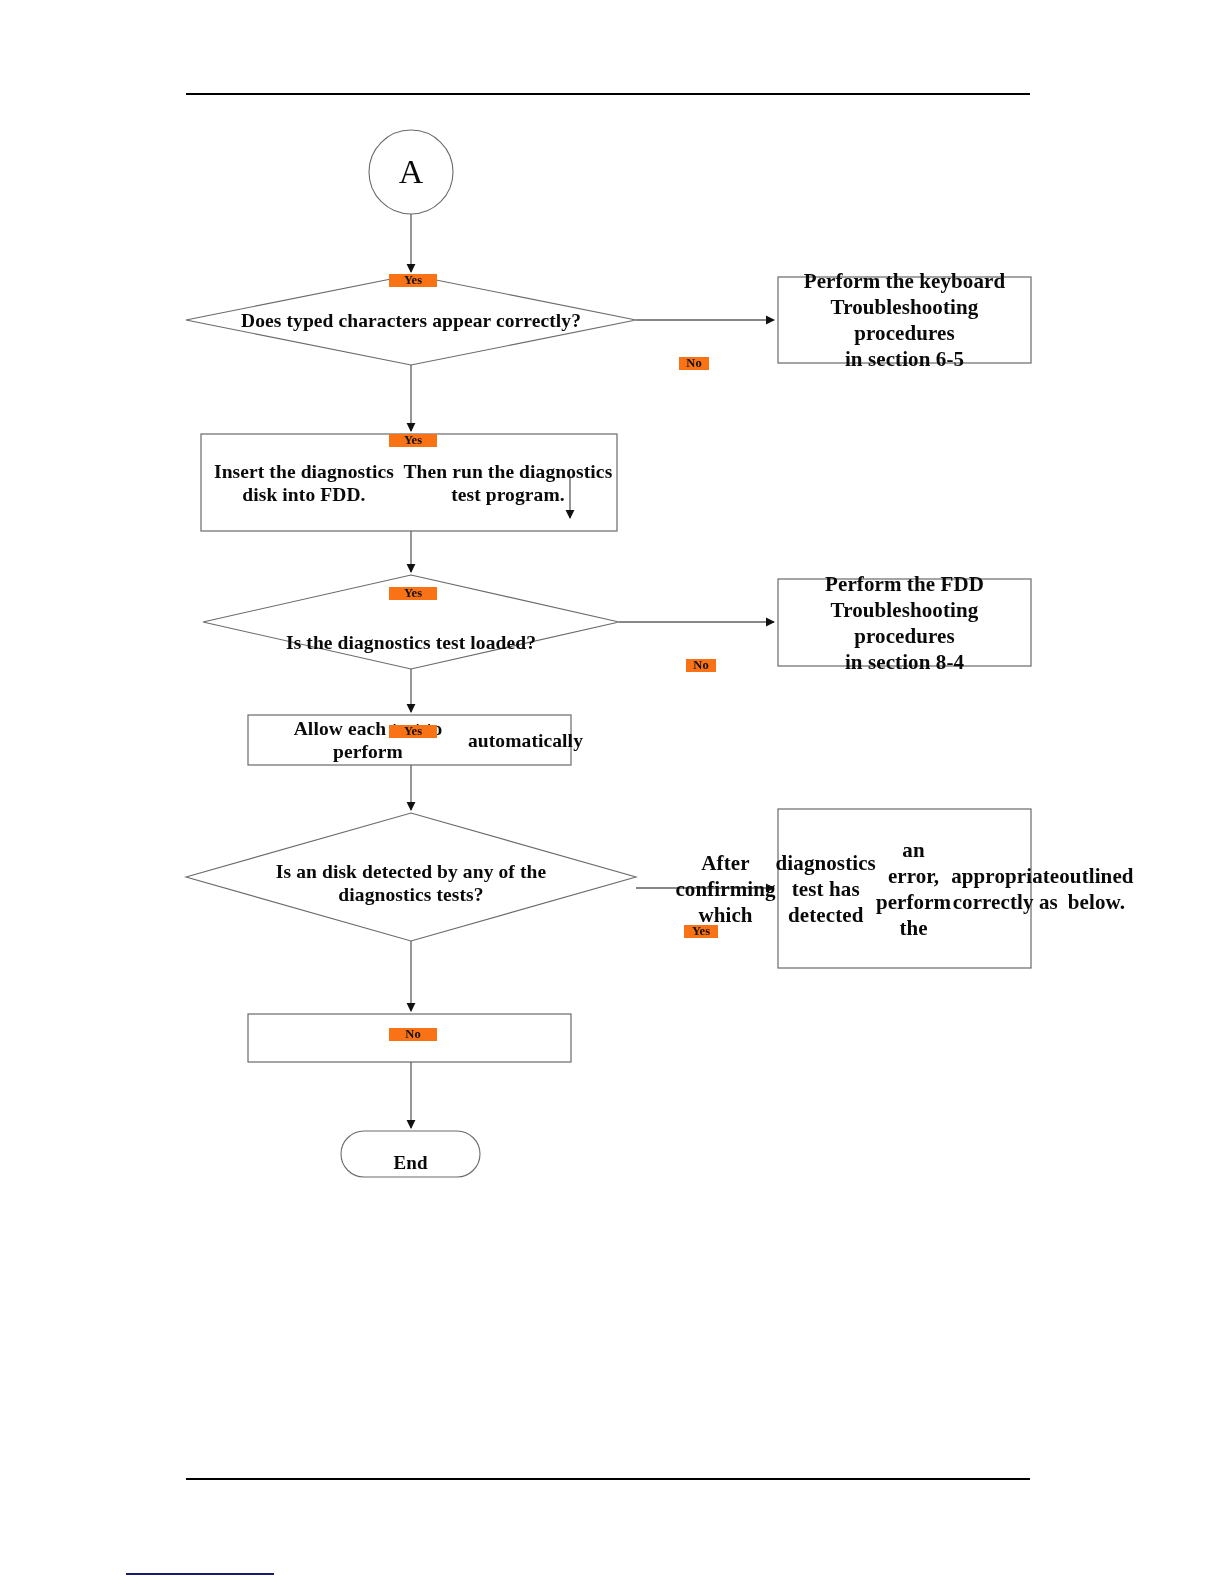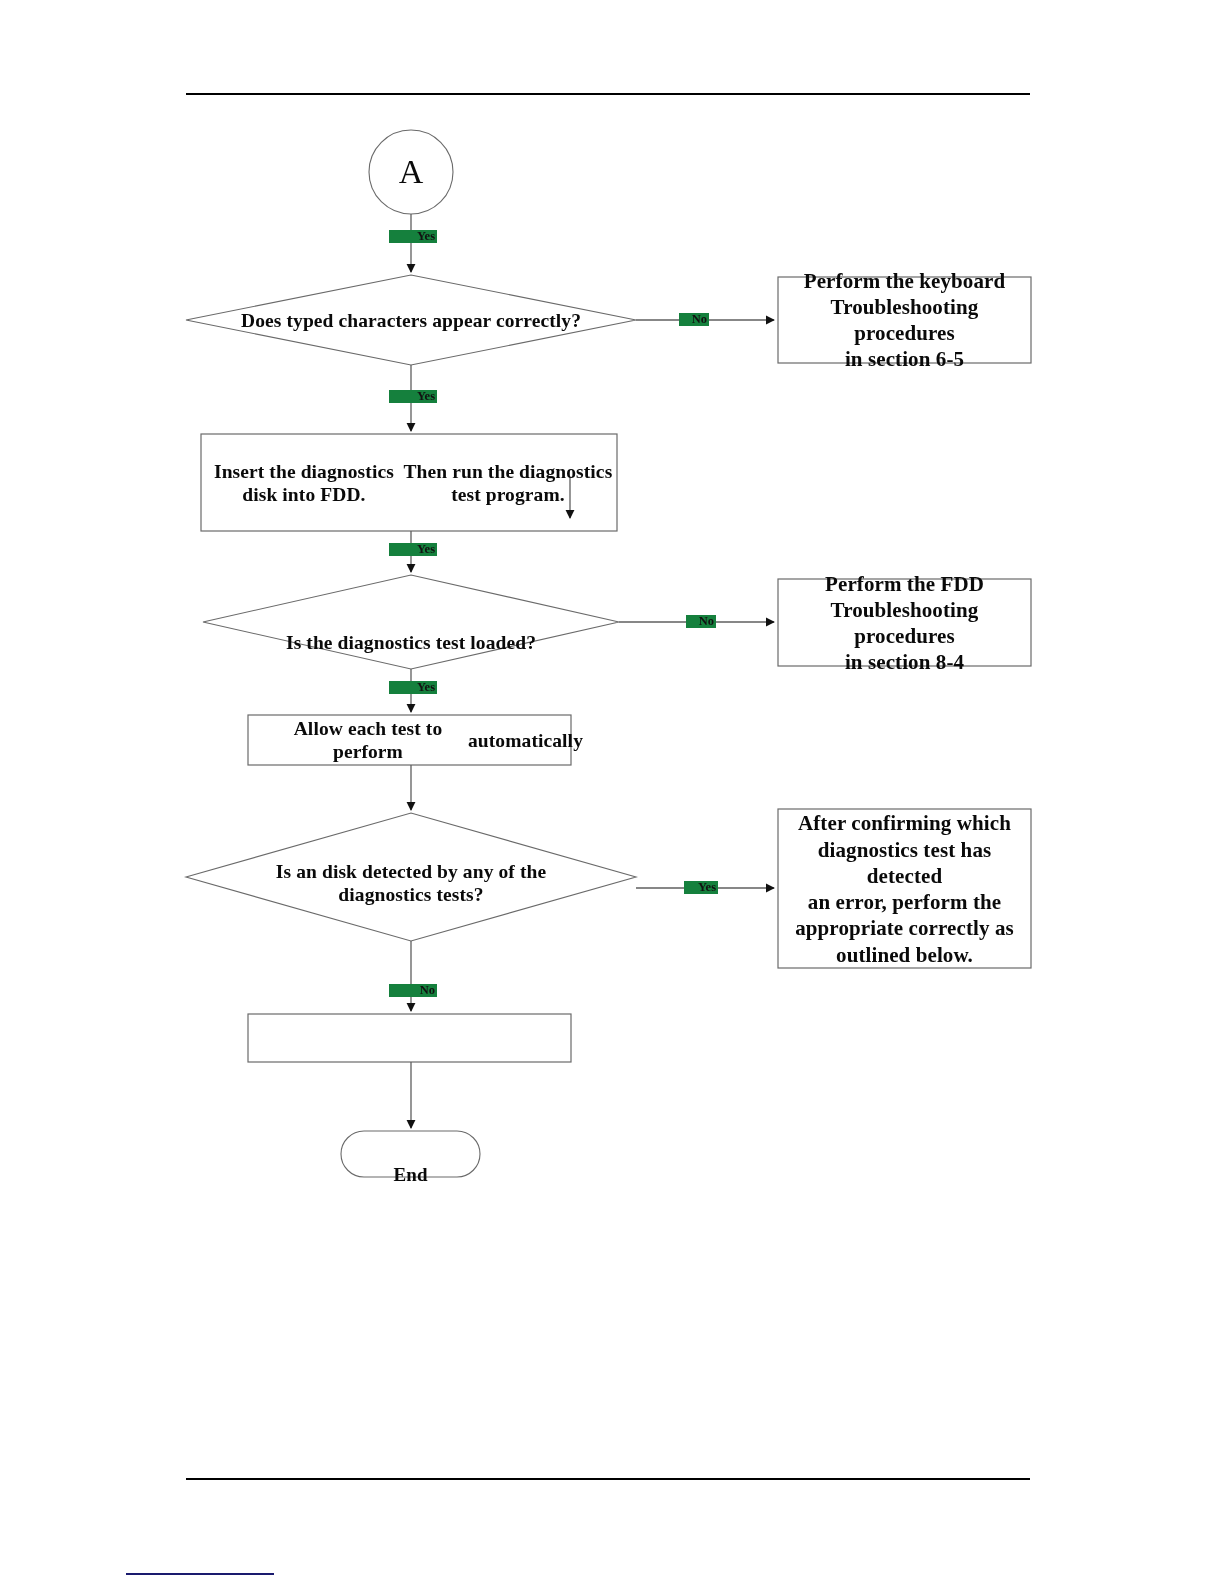--- a/index.html
+++ b/index.html
@@ -61,25 +61,26 @@
   .t-terminal-end { font-size: 19px; }
   .t-decision { font-size: 19.5px; }
   .t-process  { font-size: 19.5px; }
   .t-sidebox  { font-size: 21px; line-height: 1.25; }
 
   .edge-label {
     position: absolute;
     font-size: 12.5px;
     font-weight: 700;
     color: #111111;
-    text-align: right;
-    background: #15803d;
+    text-align: center;
+    background: #f97316;
     padding: 0 2px;
     pointer-events: none;
     line-height: 1;
+    margin-top: 44px;
   }
 </style>
 </head>
 <body>
 
 <div id="page">
 
   <div class="rule rule-header"></div>
   <div class="rule rule-footer"></div>
   <div class="rule-mark"></div>
@@ -162,30 +163,30 @@
   <div class="node-text t-process" style="left:268px; top:718px; width:315px; height:44px; flex-direction:row;">
     <span>Allow each test to perform</span>
     <span>automatically</span>
   </div>
 
   <div class="node-text t-decision" style="left:211px; top:855px; width:400px; height:56px; flex-direction:column;">
     <span>Is an disk detected by any of the</span>
     <span>diagnostics tests?</span>
   </div>
 
-  <div class="node-text t-sidebox" style="left:782px; top:826px; width:245px; height:126px; flex-direction:column;">
+  <div class="node-text t-sidebox" style="left:782px; top:826px; width:245px; height:126px; flex-direction:row;">
     <span>After confirming which</span>
     <span>diagnostics test has detected</span>
     <span>an error, perform the</span>
     <span>appropriate correctly as</span>
     <span>outlined below.</span>
   </div>
 
 
-  <div class="node-text t-terminal-end" style="left:345px; top:1133px; width:131px; height:60px;margin-top:12px;">End</div>
+  <div class="node-text t-terminal-end" style="left:345px; top:1133px; width:131px; height:60px;">End</div>
 
   <div class="edge-label" style="left:389px; top:230px; width:44px;">Yes</div>
 
   <div class="edge-label" style="left:679px; top:313px; width:26px;">No</div>
 
   <div class="edge-label" style="left:389px; top:390px; width:44px;">Yes</div>
 
   <div class="edge-label" style="left:389px; top:543px; width:44px;">Yes</div>
 
   <div class="edge-label" style="left:686px; top:615px; width:26px;">No</div>

